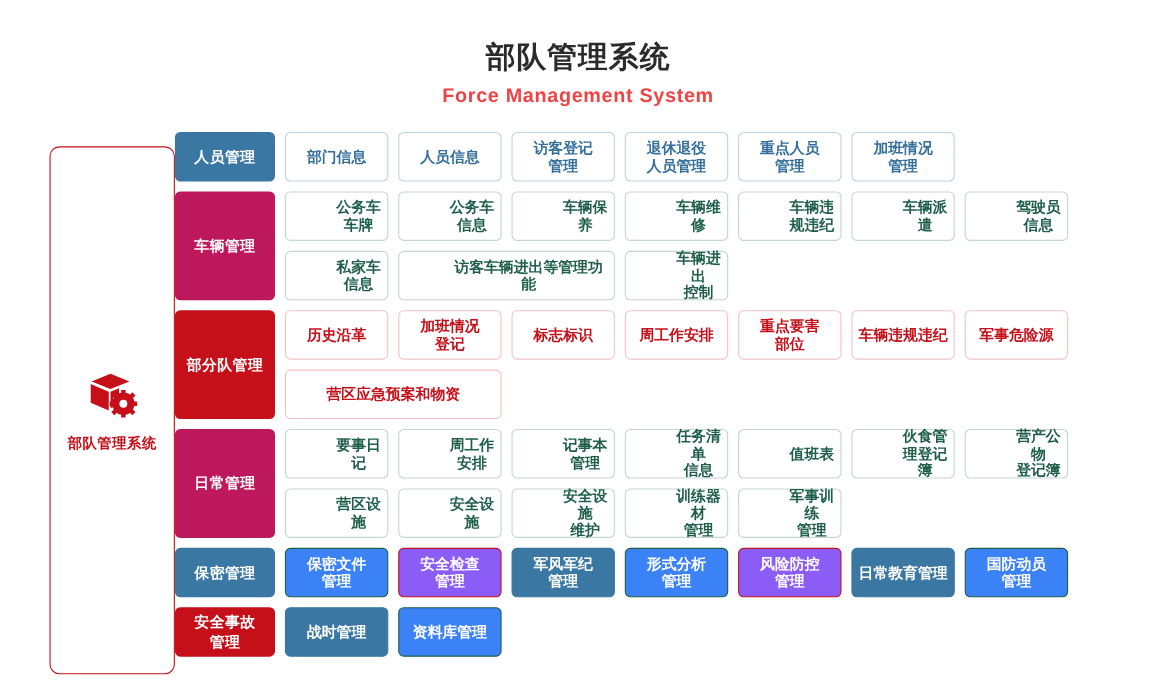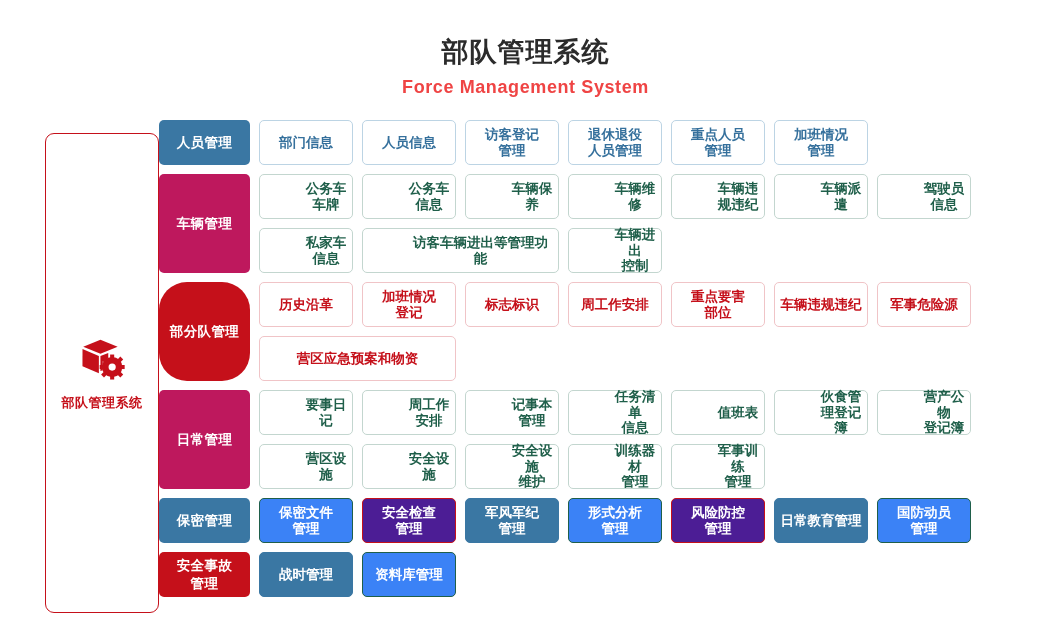--- a/index.html
+++ b/index.html
@@ -136,21 +136,21 @@
     width: 94px;
   }
   .tile.span2 { width: 197px; }
 
   .tile.outline-blue  { border: 1.3px solid #bcd4e4; color: #35709c; }
   .tile.outline-green { border: 1.3px solid #c3d6cf; color: #1f5f4a; padding-left: 44px; }
   .tile.outline-red   { border: 1.3px solid #f0c4c7; color: #c5101a; }
 
   .tile.fill-blue  { background: #3a77a3; color: #ffffff; border: 1.3px solid #3a77a3; }
   .tile.fill-green { background: #3b82f6; color: #ffffff; border: 1.3px solid #1f5f4a; }
-  .tile.fill-red   { background: #4c1d95; color: #ffffff; border: 1.3px solid #c5101a; }
+  .tile.fill-red   { background: #8b5cf6; color: #ffffff; border: 1.3px solid #c5101a; }
 
   .head-blue  { background: #3a77a3; }
   .head-green { background: #be185d; }
   .head-red   { background: #c5101a; }
 </style>
 </head>
 <body>
 
 <div class="page-header">
   <div class="page-title">部队管理系统</div>
@@ -221,21 +221,21 @@
           </div>
           <div class="row">
             <div class="tile outline-green">私家车信息</div>
             <div class="tile outline-green span2">访客车辆进出等管理功能</div>
             <div class="tile outline-green">车辆进出
 控制</div>
           </div>
         </div>
       </div>
       <div class="section">
-        <div class="section-head head-red" style="white-space: pre-line; border-radius: 28px;">部分队管理</div>
+        <div class="section-head head-red" style="white-space: pre-line;">部分队管理</div>
         <div class="section-body">
           <div class="row">
             <div class="tile outline-red">历史沿革</div>
             <div class="tile outline-red">加班情况
 登记</div>
             <div class="tile outline-red">标志标识</div>
             <div class="tile outline-red">周工作安排</div>
             <div class="tile outline-red">重点要害
 部位</div>
             <div class="tile outline-red">车辆违规违纪</div>

